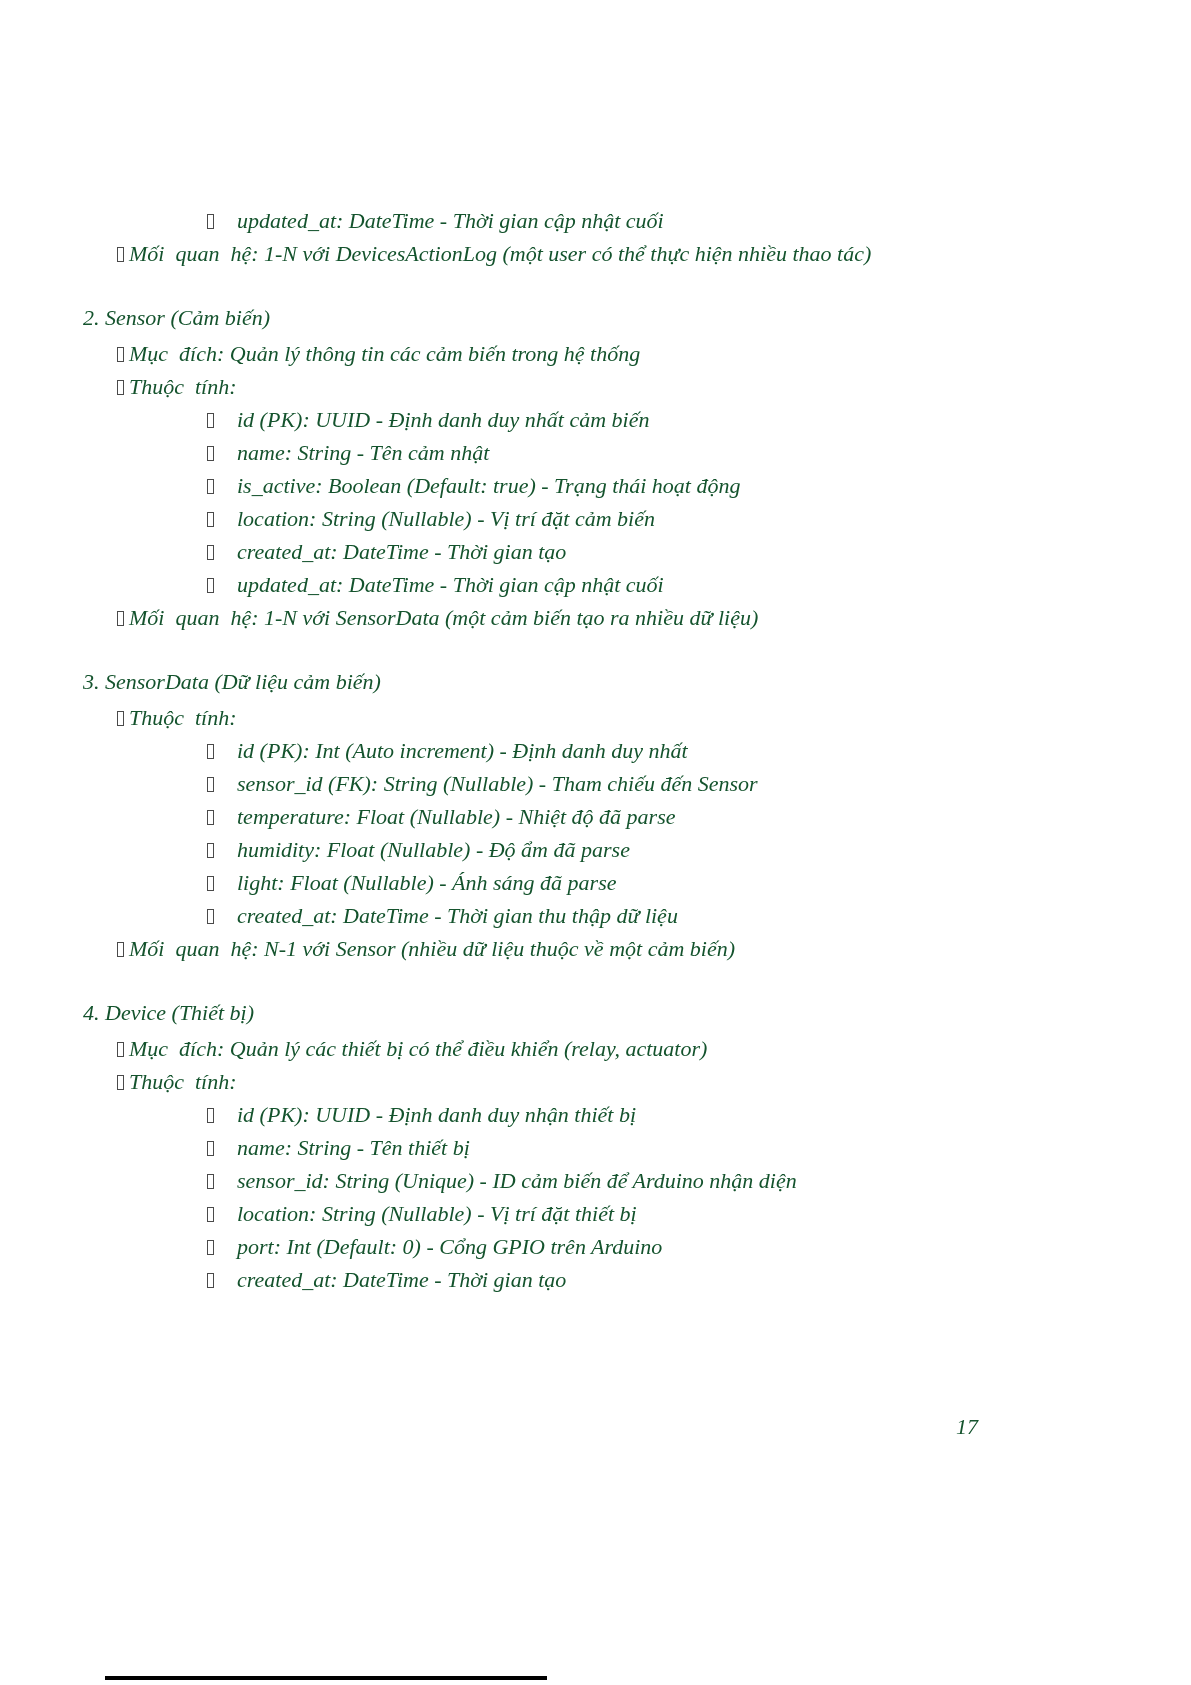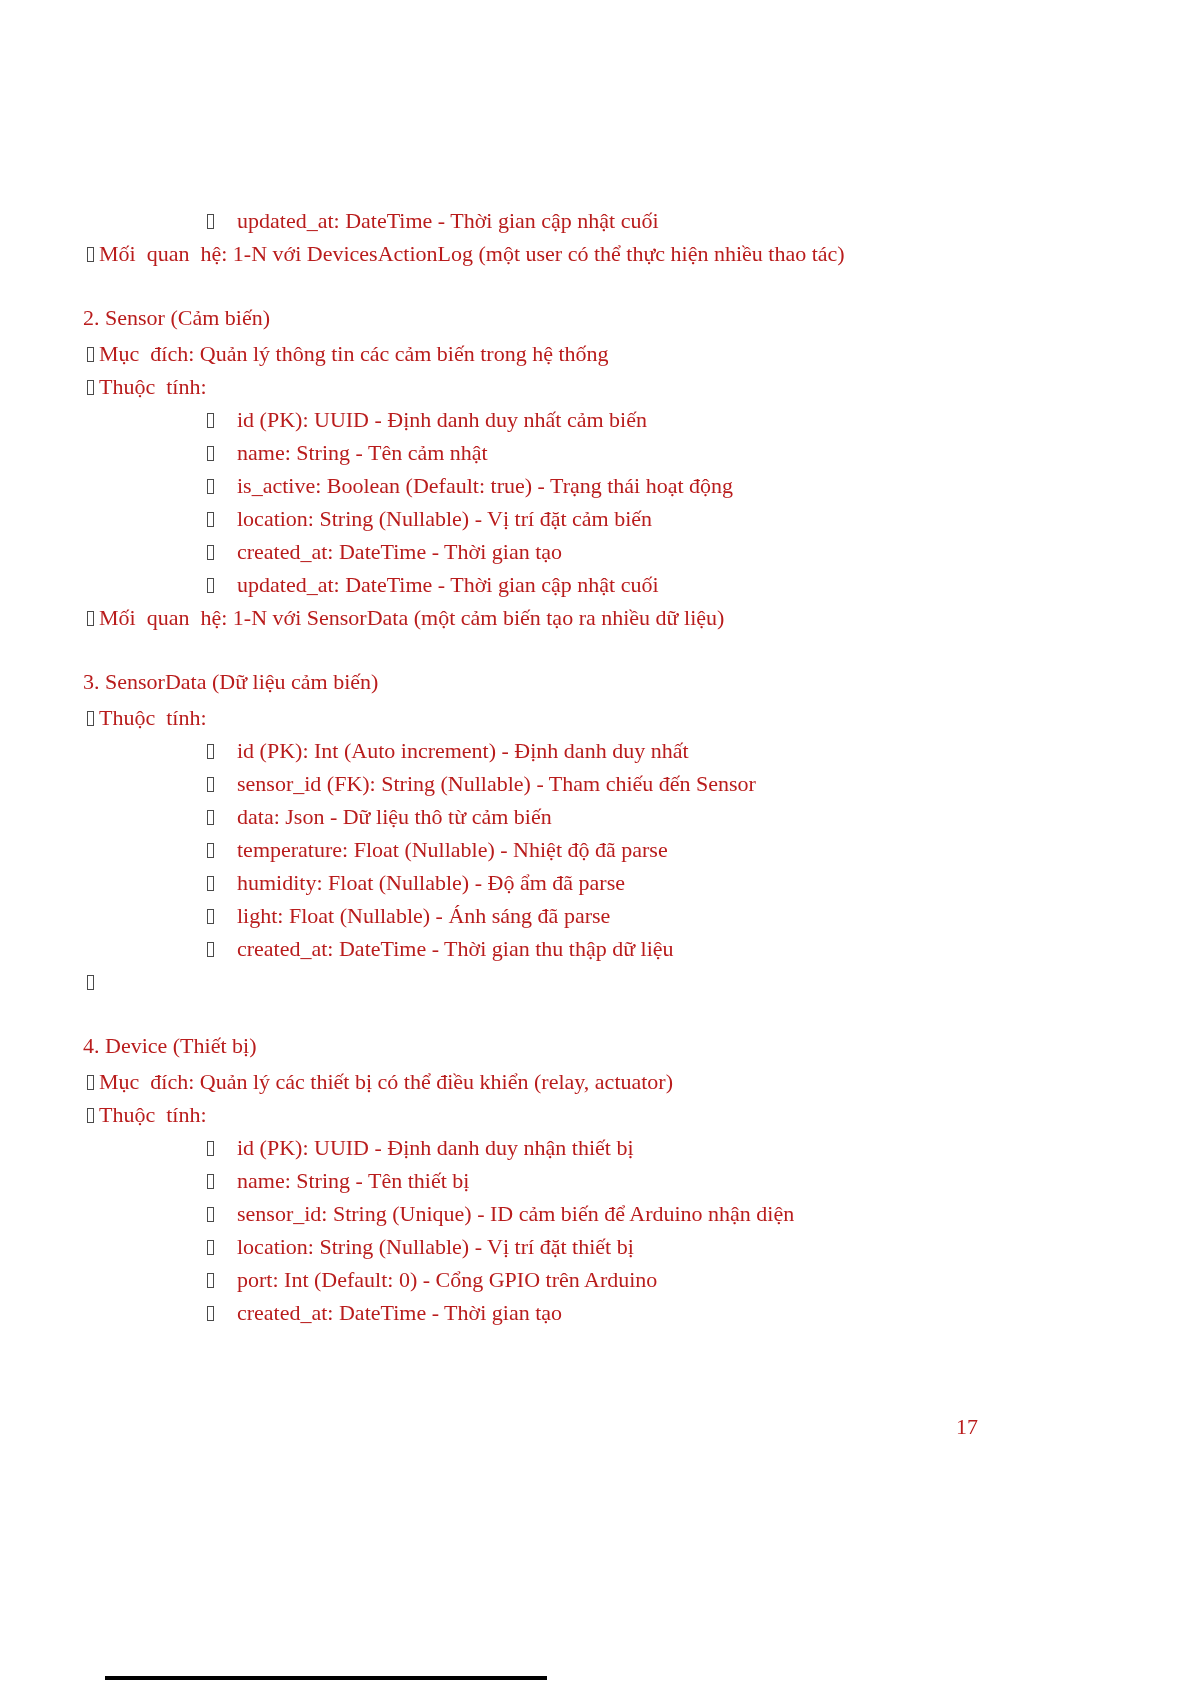--- a/index.html
+++ b/index.html
@@ -8,41 +8,42 @@
     background: #ffffff;
   }
   .page {
     position: relative;
     width: 1191px;
     height: 1685px;
     background: #ffffff;
     overflow: hidden;
     font-family: "Liberation Serif", "DejaVu Serif", serif;
     font-size: 22px;
-    color: #b91c1c;
+    color: #14532d;
+    font-style: italic;
   }
   .doc-body {
     position: absolute;
     top: 204px;
     left: 0;
     right: 0;
   }
   .line {
     white-space: pre-wrap;
     line-height: 33px;
     padding-right: 70px;
   }
   .heading {
     margin-left: 83px;
     margin-bottom: 3px;
   }
   .section {
     margin-top: 31px;
   }
-  .l1 { margin-left: 87px; }
+  .l1 { margin-left: 117px; }
   .l2 { margin-left: 207px; }
   .bullet {
     display: inline-block;
     width: 7px;
     height: 15px;
     border: 1.3px solid #4a4a4a;
     box-sizing: border-box;
     vertical-align: -1px;
   }
   .l1 .bullet { margin-right: 5px; }
@@ -80,26 +81,25 @@
         <div class="line l2"><span class="bullet"></span><span>location: String (Nullable) - Vị trí đặt cảm biến</span></div>
         <div class="line l2"><span class="bullet"></span><span>created_at: DateTime - Thời gian tạo</span></div>
         <div class="line l2"><span class="bullet"></span><span>updated_at: DateTime - Thời gian cập nhật cuối</span></div>
         <div class="line l1"><span class="bullet"></span><span>Mối  quan  hệ: 1-N với SensorData (một cảm biến tạo ra nhiều dữ liệu)</span></div>
       </div>
       <div class="section">
         <div class="line heading">3. SensorData (Dữ liệu cảm biến)</div>
         <div class="line l1"><span class="bullet"></span><span>Thuộc  tính:</span></div>
         <div class="line l2"><span class="bullet"></span><span>id (PK): Int (Auto increment) - Định danh duy nhất</span></div>
         <div class="line l2"><span class="bullet"></span><span>sensor_id (FK): String (Nullable) - Tham chiếu đến Sensor</span></div>
-        <div class="line l2"><span class="bullet"></span><span>data: Json - Dữ liệu thô từ cảm biến</span></div>
         <div class="line l2"><span class="bullet"></span><span>temperature: Float (Nullable) - Nhiệt độ đã parse</span></div>
         <div class="line l2"><span class="bullet"></span><span>humidity: Float (Nullable) - Độ ẩm đã parse</span></div>
         <div class="line l2"><span class="bullet"></span><span>light: Float (Nullable) - Ánh sáng đã parse</span></div>
         <div class="line l2"><span class="bullet"></span><span>created_at: DateTime - Thời gian thu thập dữ liệu</span></div>
-        <div class="line l1"><span class="bullet"></span></div>
+        <div class="line l1"><span class="bullet"></span><span>Mối  quan  hệ: N-1 với Sensor (nhiều dữ liệu thuộc về một cảm biến)</span></div>
       </div>
       <div class="section">
         <div class="line heading">4. Device (Thiết bị)</div>
         <div class="line l1"><span class="bullet"></span><span>Mục  đích: Quản lý các thiết bị có thể điều khiển (relay, actuator)</span></div>
         <div class="line l1"><span class="bullet"></span><span>Thuộc  tính:</span></div>
         <div class="line l2"><span class="bullet"></span><span>id (PK): UUID - Định danh duy nhận thiết bị</span></div>
         <div class="line l2"><span class="bullet"></span><span>name: String - Tên thiết bị</span></div>
         <div class="line l2"><span class="bullet"></span><span>sensor_id: String (Unique) - ID cảm biến để Arduino nhận diện</span></div>
         <div class="line l2"><span class="bullet"></span><span>location: String (Nullable) - Vị trí đặt thiết bị</span></div>
         <div class="line l2"><span class="bullet"></span><span>port: Int (Default: 0) - Cổng GPIO trên Arduino</span></div>

